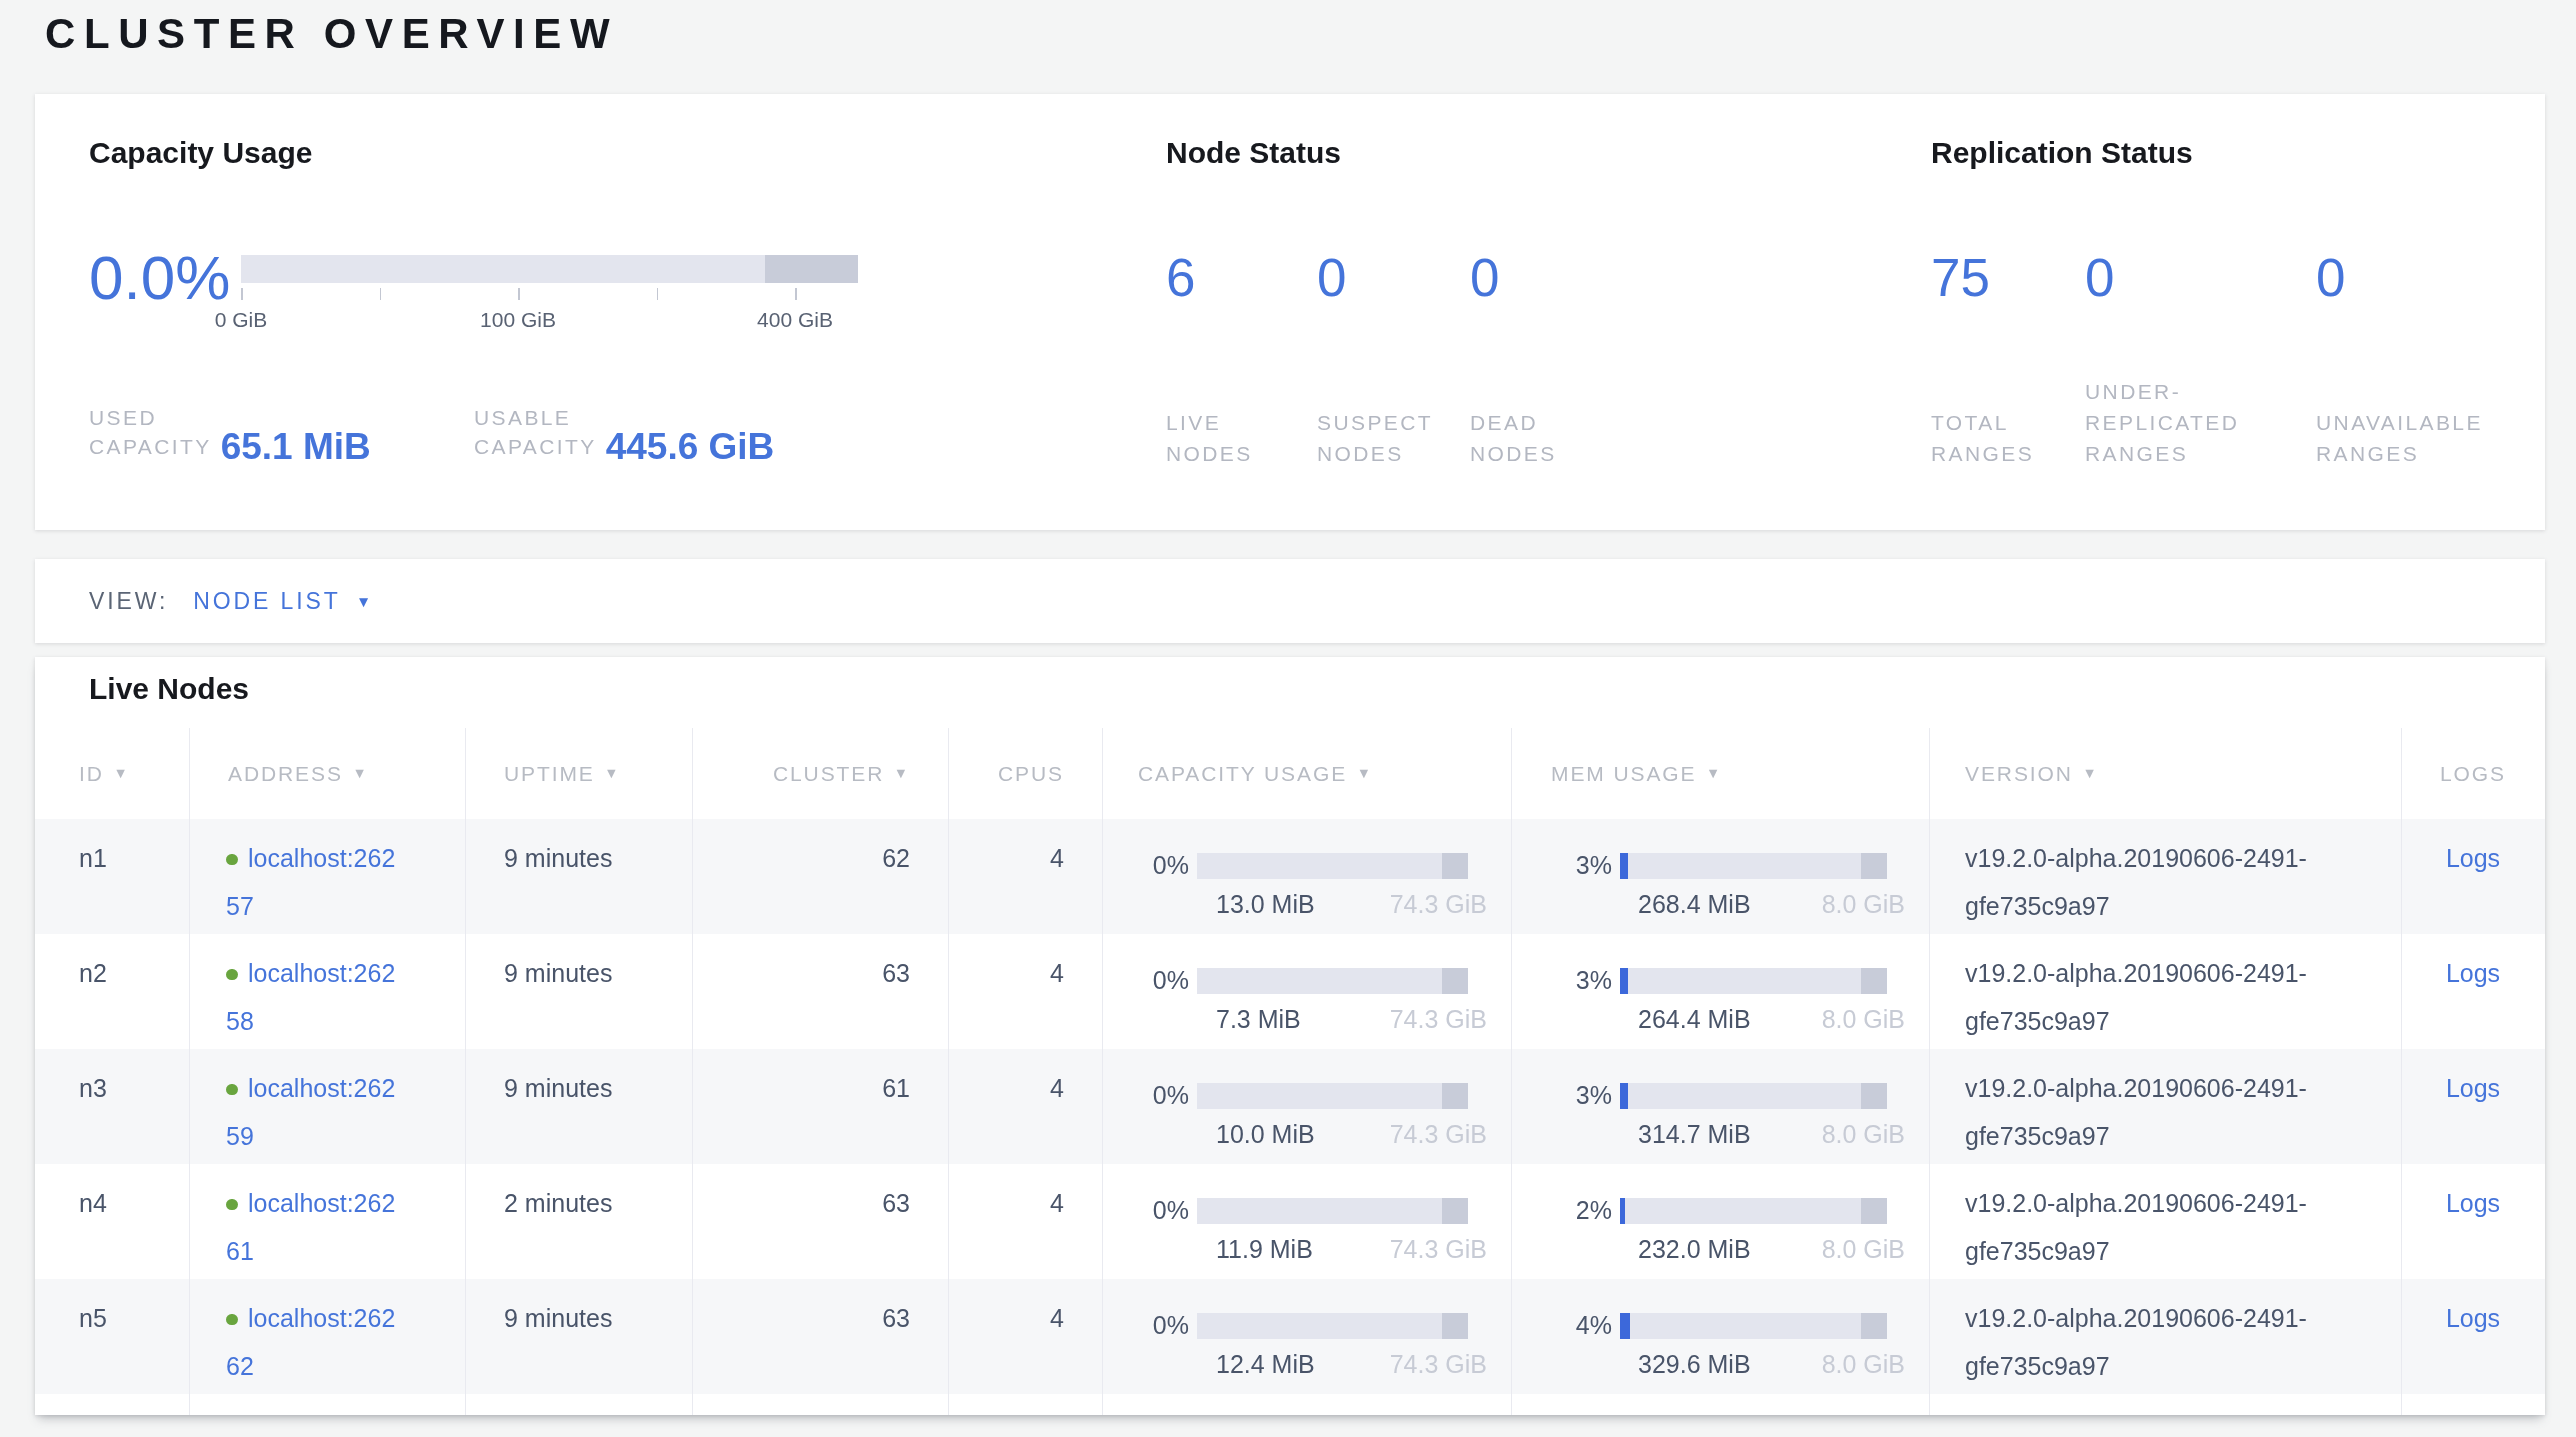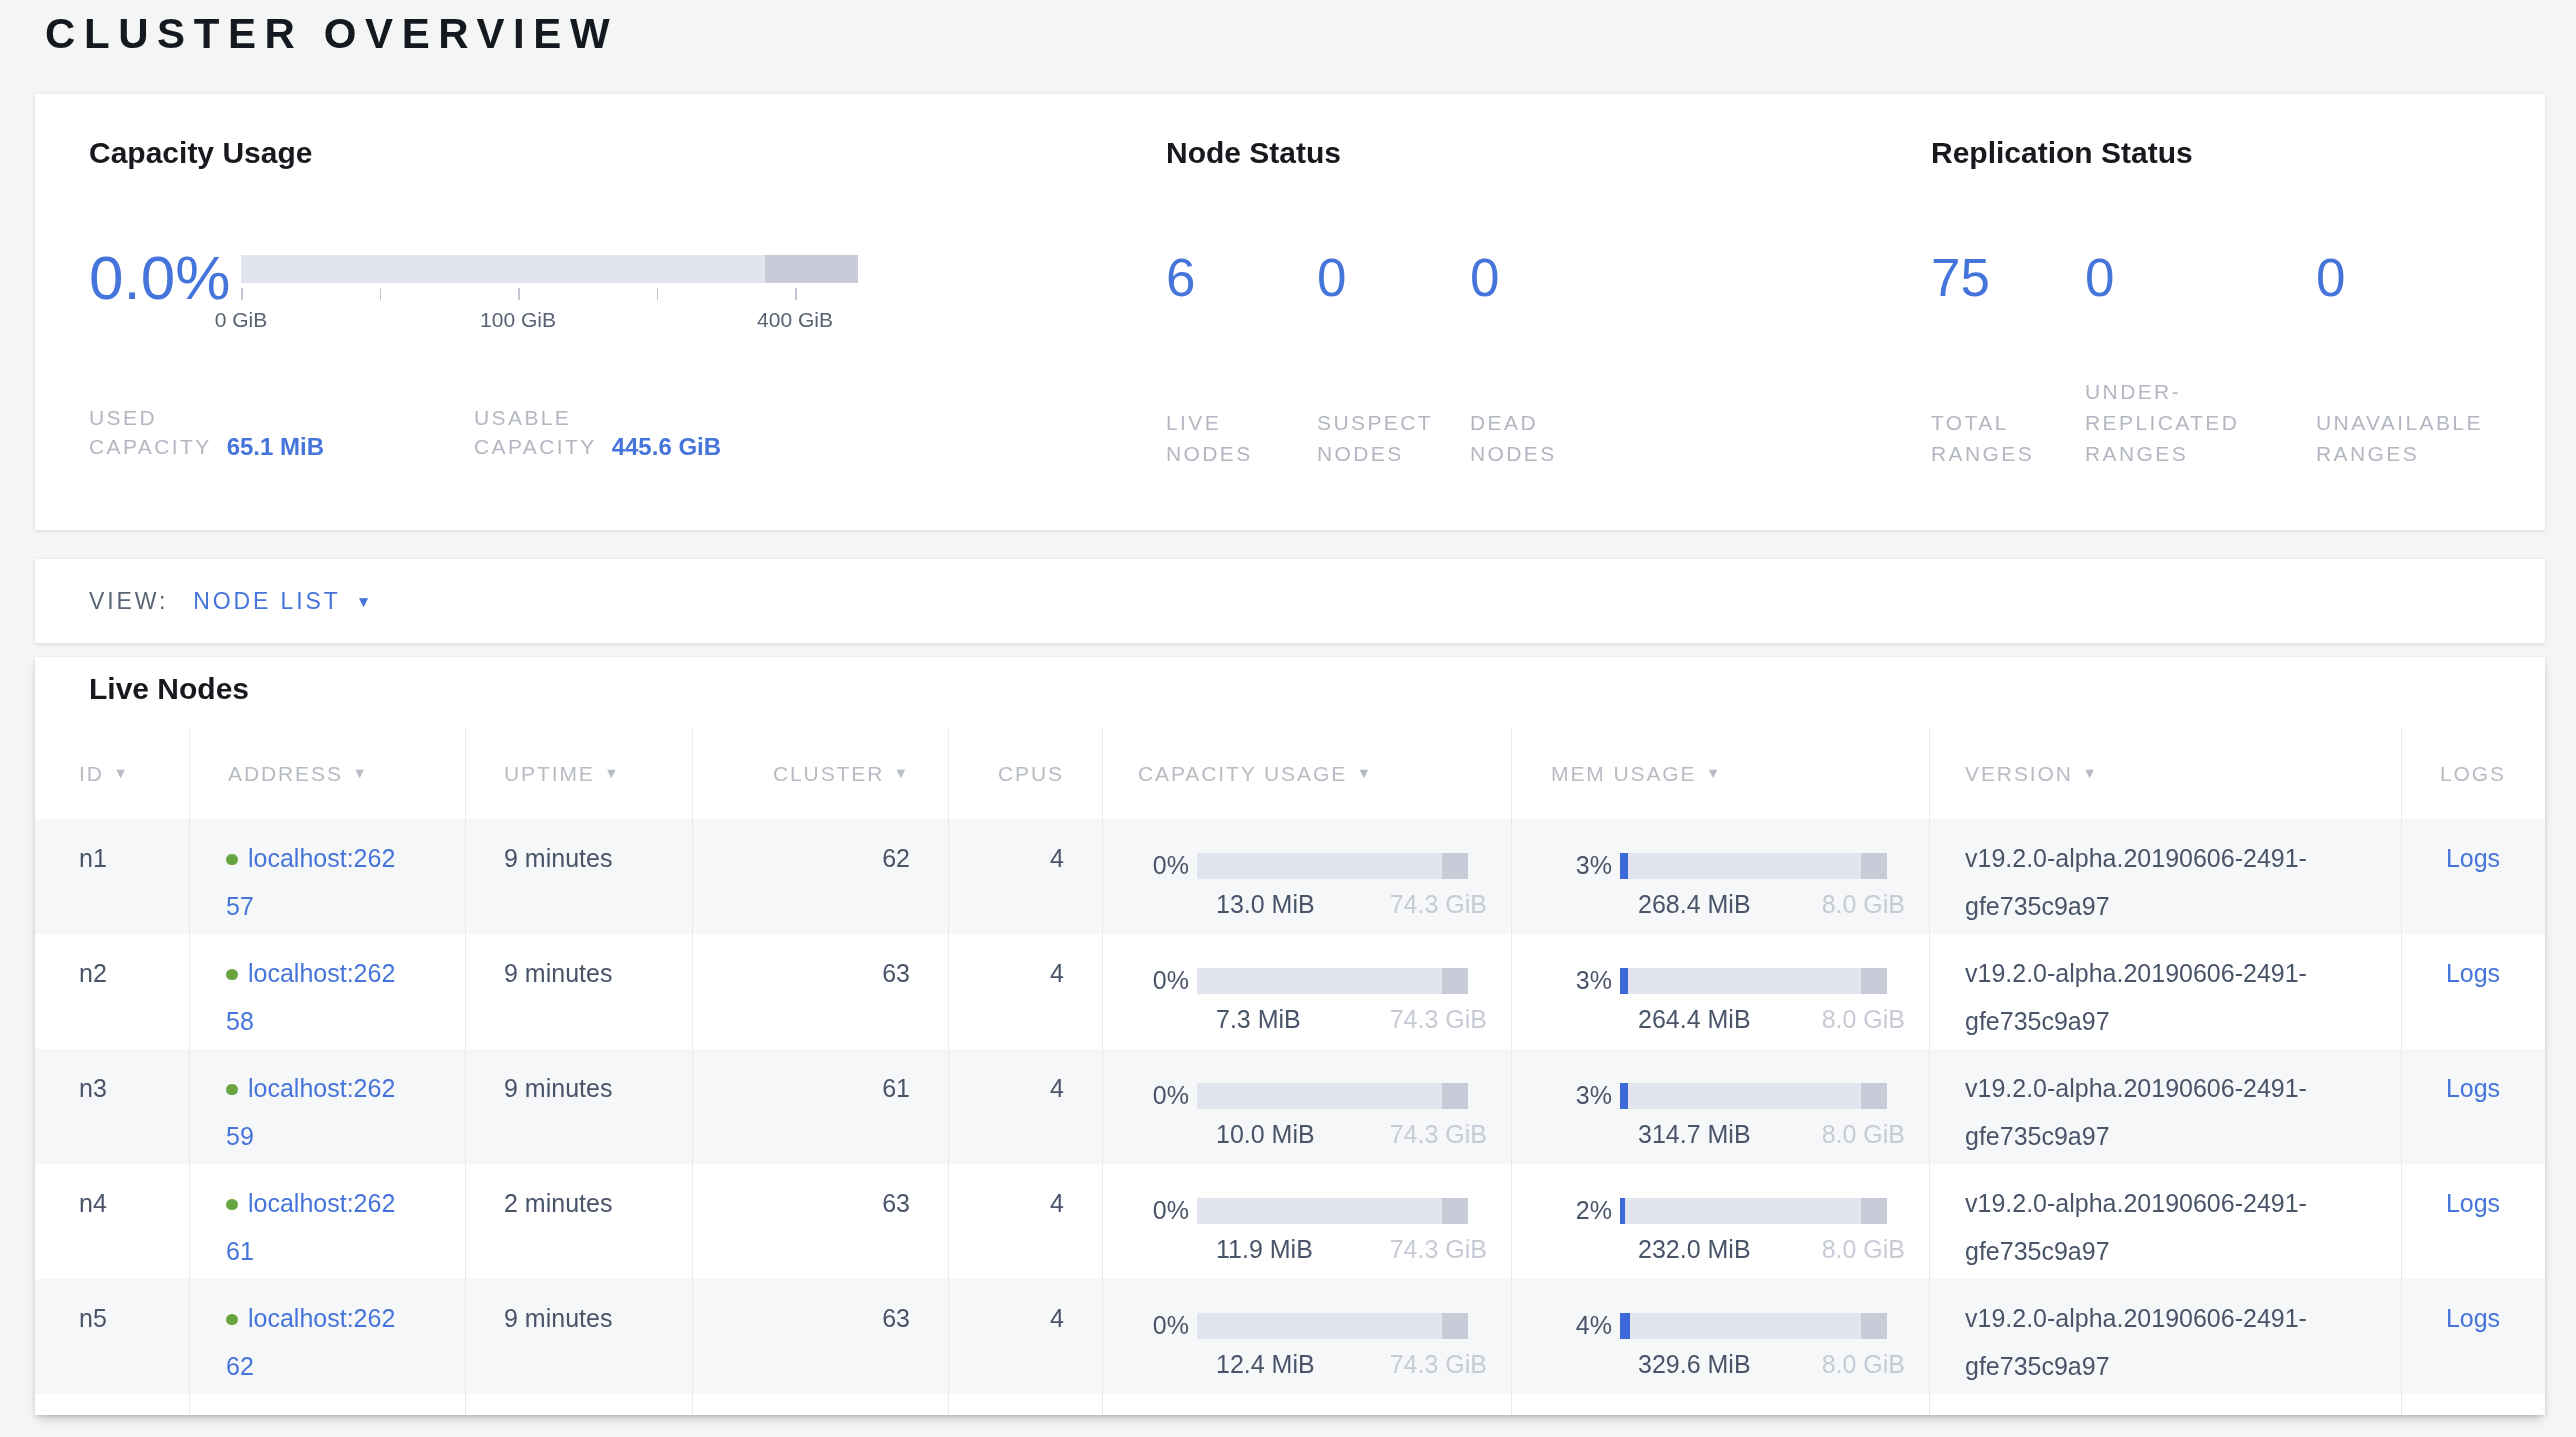--- a/index.html
+++ b/index.html
@@ -41,21 +41,21 @@
   .meter-bar{position:relative;height:28px;background:var(--track);}
   .meter-cap{position:absolute;top:0;bottom:0;background:var(--cap);}
   .meter-fill{position:absolute;top:0;bottom:0;left:0;background:var(--bar-blue);}
   .meter-ticks{position:relative;height:61px;}
   .tick{position:absolute;top:4.8px;width:1.9px;height:12.5px;background:#c3c7d2;}
   .tick-label{position:absolute;top:25px;transform:translateX(-50%);font-size:21px;color:var(--tick-label);white-space:nowrap;}
   .cap-stats{position:absolute;bottom:61px;left:0;height:63px;width:863px;}
   .stat{position:absolute;bottom:8px;display:flex;align-items:flex-end;}
   .stat:nth-child(2){left:385px;}
   .stat-labels div{font-size:21px;line-height:29px;letter-spacing:2.4px;color:var(--gray-label);}
-  .stat-value{font-size:24px;font-weight:700;color:var(--blue);margin-left:15px;line-height:29px;white-space:nowrap;}
+  .stat-value{font-size:37px;font-weight:700;color:var(--blue);margin-left:9px;line-height:29px;white-space:nowrap;}
 
   .metrics{position:absolute;top:0;bottom:0;left:0;display:flex;}
   .metric{position:relative;height:100%;}
   .osec-nodes .metric:nth-child(1){width:151px;}
   .osec-nodes .metric:nth-child(2){width:153px;}
   .osec-nodes .metric:nth-child(3){width:153px;}
   .osec-repl .metric:nth-child(1){width:154px;}
   .osec-repl .metric:nth-child(2){width:231px;}
   .osec-repl .metric:nth-child(3){width:229px;}
   .mvalue{position:absolute;top:161px;left:0;font-size:53px;color:var(--blue);line-height:56px;margin-top:-4.8px;}

